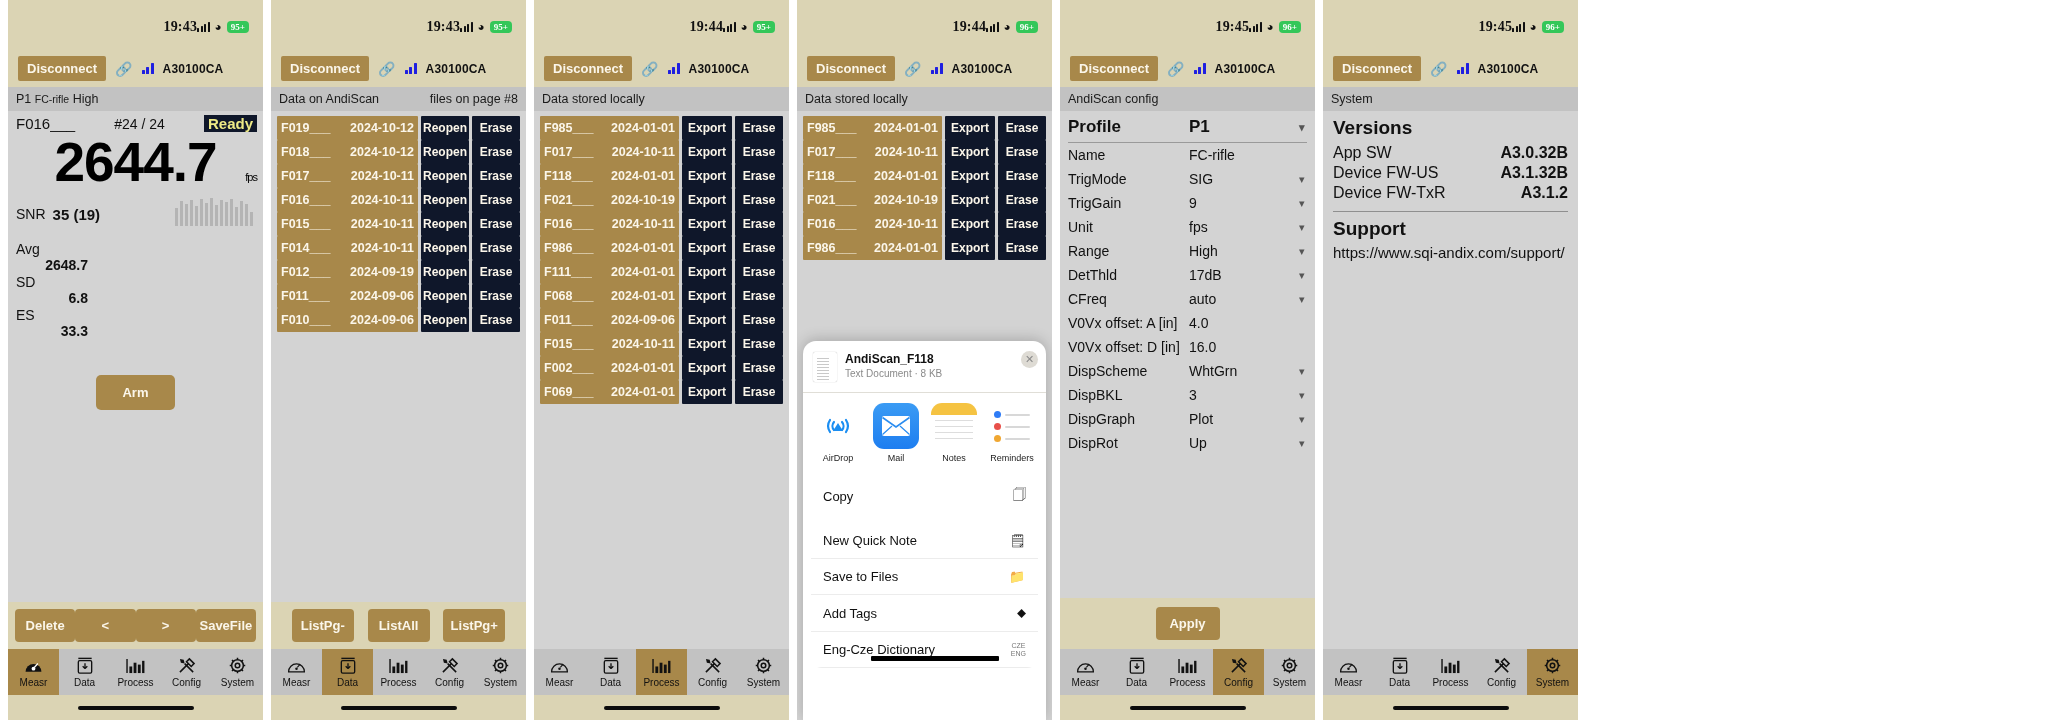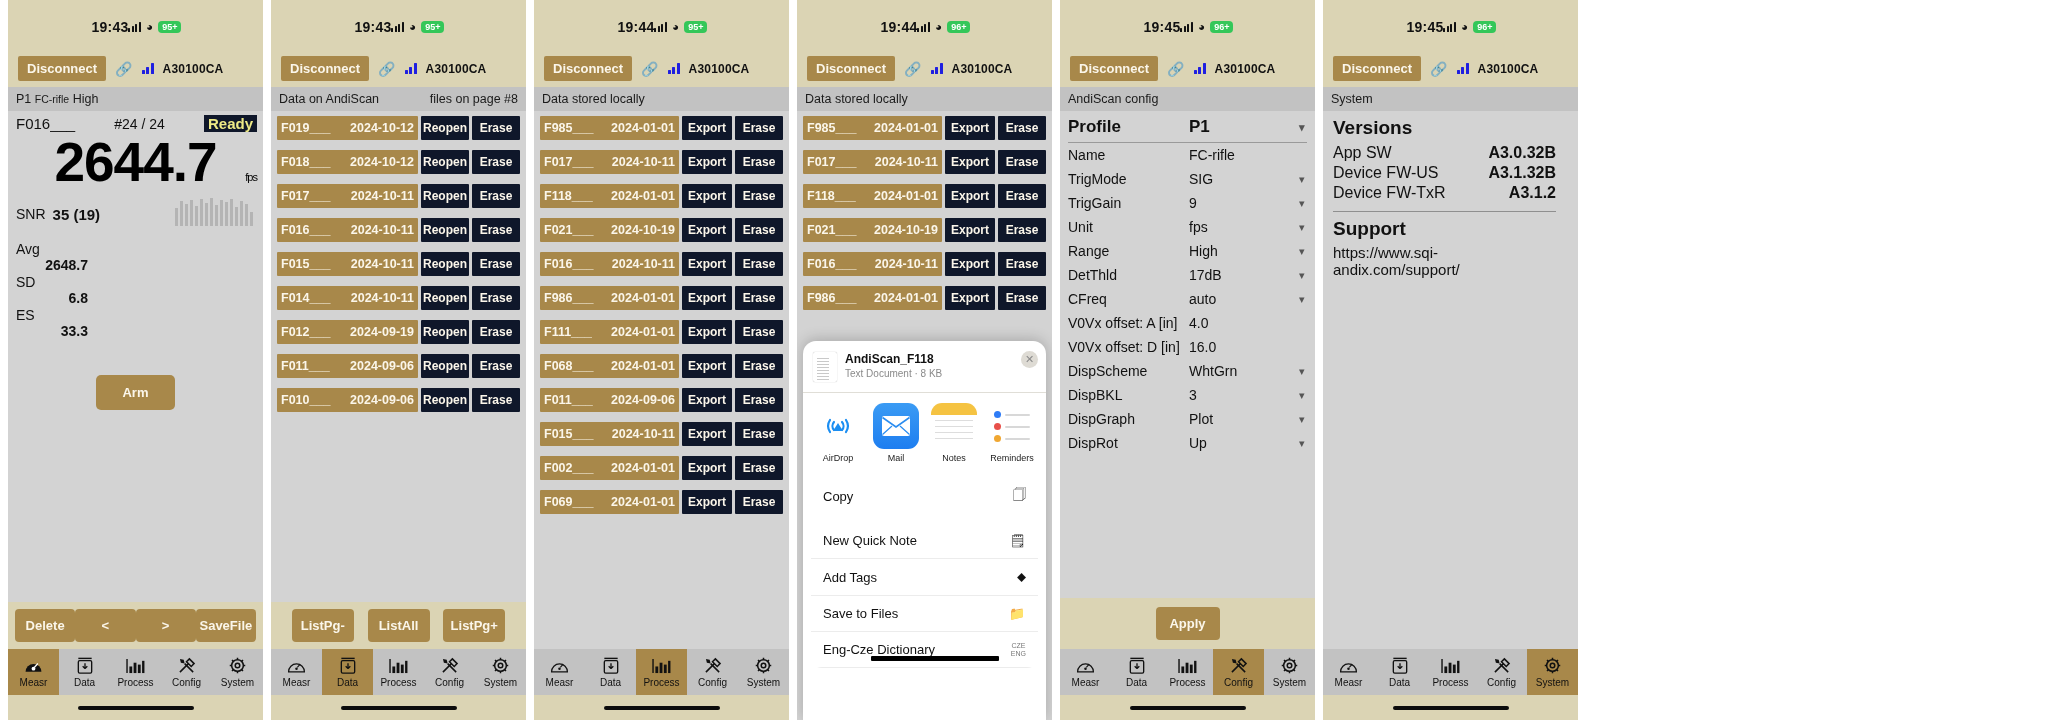--- a/index.html
+++ b/index.html
@@ -23,23 +23,24 @@
     display: flex;
     flex-direction: column;
     flex: 0 0 255px;
   }
   
   .statusbar {
     height: 50px;
     background: #dbd4b4;
     display: flex;
     align-items: center;
-    justify-content: center;
+    justify-content: flex-end;
     padding: 4px 14px 0 16px;
     flex: 0 0 50px;
+    font-family: Liberation Serif, serif;
   }
   .sb-time { font-size: 14px; font-weight: bold; color: #111; letter-spacing: .2px; }
   .sb-right { display: flex; align-items: center; gap: 5px; }
   .sb-cell { display: flex; align-items: flex-end; gap: 1.5px; height: 10px; }
   .sb-cell i { display: block; width: 2px; background: #111; border-radius: .5px; }
   .sb-cell i:nth-child(1){height:4px}.sb-cell i:nth-child(2){height:6px}
   .sb-cell i:nth-child(3){height:8px}.sb-cell i:nth-child(4){height:10px}
   .sb-wifi { font-size: 12px; color: #111; line-height: 1; }
   .sb-batt {
     background: #34c759; color: #ffffff; font-size: 9px; font-weight: bold;
@@ -100,21 +101,21 @@
   .stats .r { display: flex; margin-bottom: 1px; flex-direction: column; }
   .stats .k { width: 66px; }
   .stats .v { font-weight: bold; width: 72px; text-align: right; }
   .arm-wrap { display: flex; justify-content: center; margin-top: 36px; }
   .btn-arm {
     background: #a8884a; color: #fbf6ea; font-size: 13px; font-weight: bold;
     padding: 10px 26px; border-radius: 5px;
   }
 
   
-  .filelist { padding: 5px 6px 0 6px; display: flex; flex-direction: column; gap: 10px; }
+  .filelist { padding: 5px 6px 0 6px; display: flex; flex-direction: column; gap: 0; }
   .frow { display: flex; gap: 3px; }
   .fname {
     background: #a8884a; color: #fbf6ea; font-size: 12.5px; font-weight: bold;
     padding: 5px 4px; display: flex; justify-content: space-between; gap: 5px;
     border-radius: 1px; flex: 1 1 auto; white-space: nowrap;
   }
   .factn {
     background: #0f172a; color: #fbf6ea; font-size: 12px; font-weight: bold;
     padding: 5px 0; border-radius: 1px; text-align: center; flex: 0 0 48px;
   }
@@ -154,21 +155,21 @@
     padding: 4px 0 4px 0; font-size: 14px; color: #111;
   }
   .cfgrow.head { font-size: 17px; font-weight: bold; border-bottom: 1px solid #9a9a9a; padding-bottom: 5px; }
   .cfgrow .k { flex: 0 0 auto; }
   .cfgrow .rightside { display: flex; align-items: center; gap: 10px; min-width: 118px; }
   .cfgrow .v { flex: 1 1 auto; }
   .chev { font-size: 11px; color: #555; width: 8px; }
   .chev.hidden { visibility: hidden; }
 
   
-  .syspage { padding: 4px 22px 0 10px; }
+  .syspage { padding: 4px 10px 0 10px; }
   .sys-h { font-size: 19px; font-weight: bold; color: #111; margin: 2px 0 4px 0; }
   .sysrow { display: flex; justify-content: space-between; font-size: 16px; color: #111; padding: 1px 0; }
   .sysrow .v { font-weight: bold; }
   .sys-sep { border-top: 1px solid #8f8f8f; margin: 8px 0 6px 0; }
   .sys-link { font-size: 15px; color: #111; }
 
   
   .sheet {
     position: absolute; left: 6px; right: 6px; bottom: 0; top: 230px;
     background: #ffffff; border-radius: 13px 13px 0 0;
@@ -875,26 +876,26 @@
             <span>Copy</span>
             <span class="sico">🗍</span>
           </div>
         </div>
         <div class="sheet-group sheet-bottom" style="margin:0 8px">
           <div class="srow">
             <span>New Quick Note</span>
             <span class="sico">🗒</span>
           </div>
           <div class="srow">
+            <span>Save to Files</span>
+            <span class="sico">📁</span>
+          </div>
+          <div class="srow">
             <span>Add Tags</span>
             <span class="sico">⬥</span>
-          </div>
-          <div class="srow">
-            <span>Save to Files</span>
-            <span class="sico">📁</span>
           </div>
           <div class="srow">
             <span>Eng-Cze Dictionary</span>
             <span class="sico-sm">CZE<br>ENG</span>
           </div>
           <span class="redact"></span>
         </div>
       </div>
     </div>
   </div>

